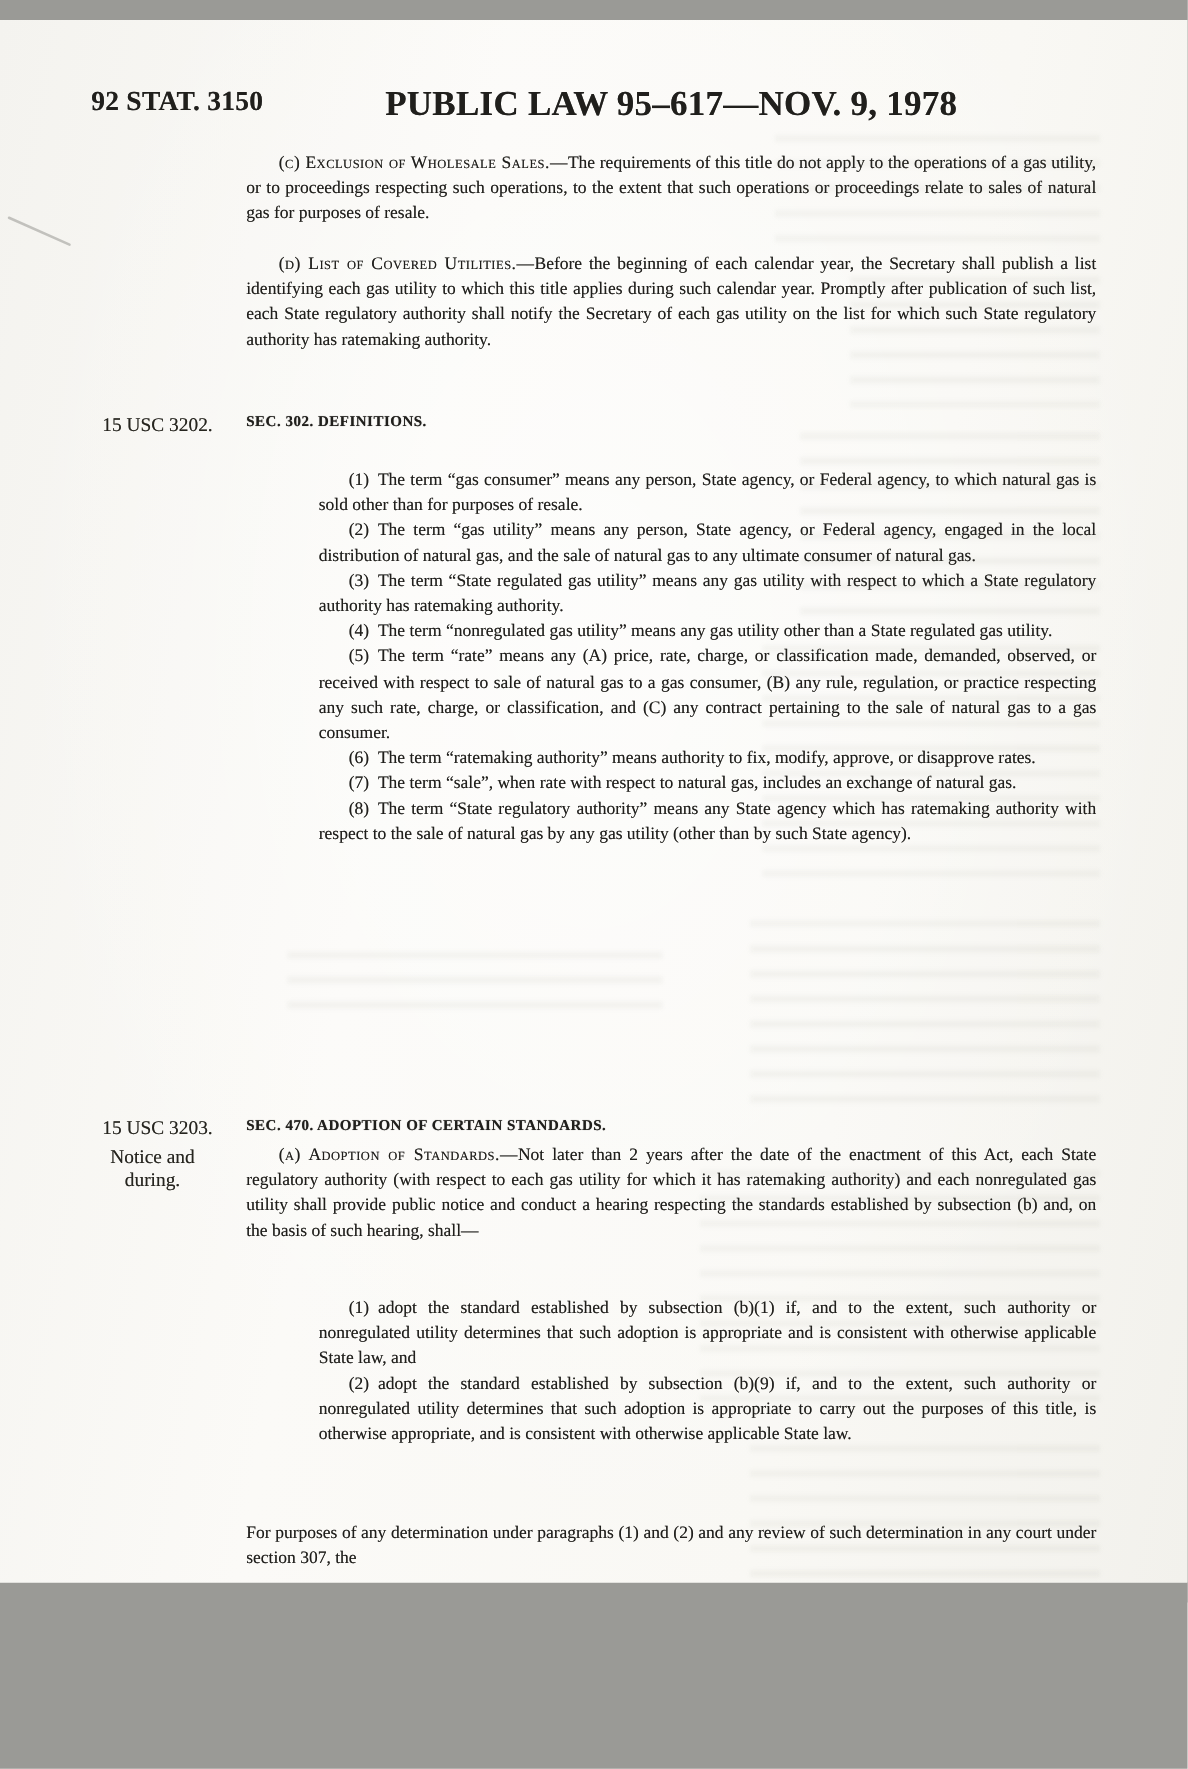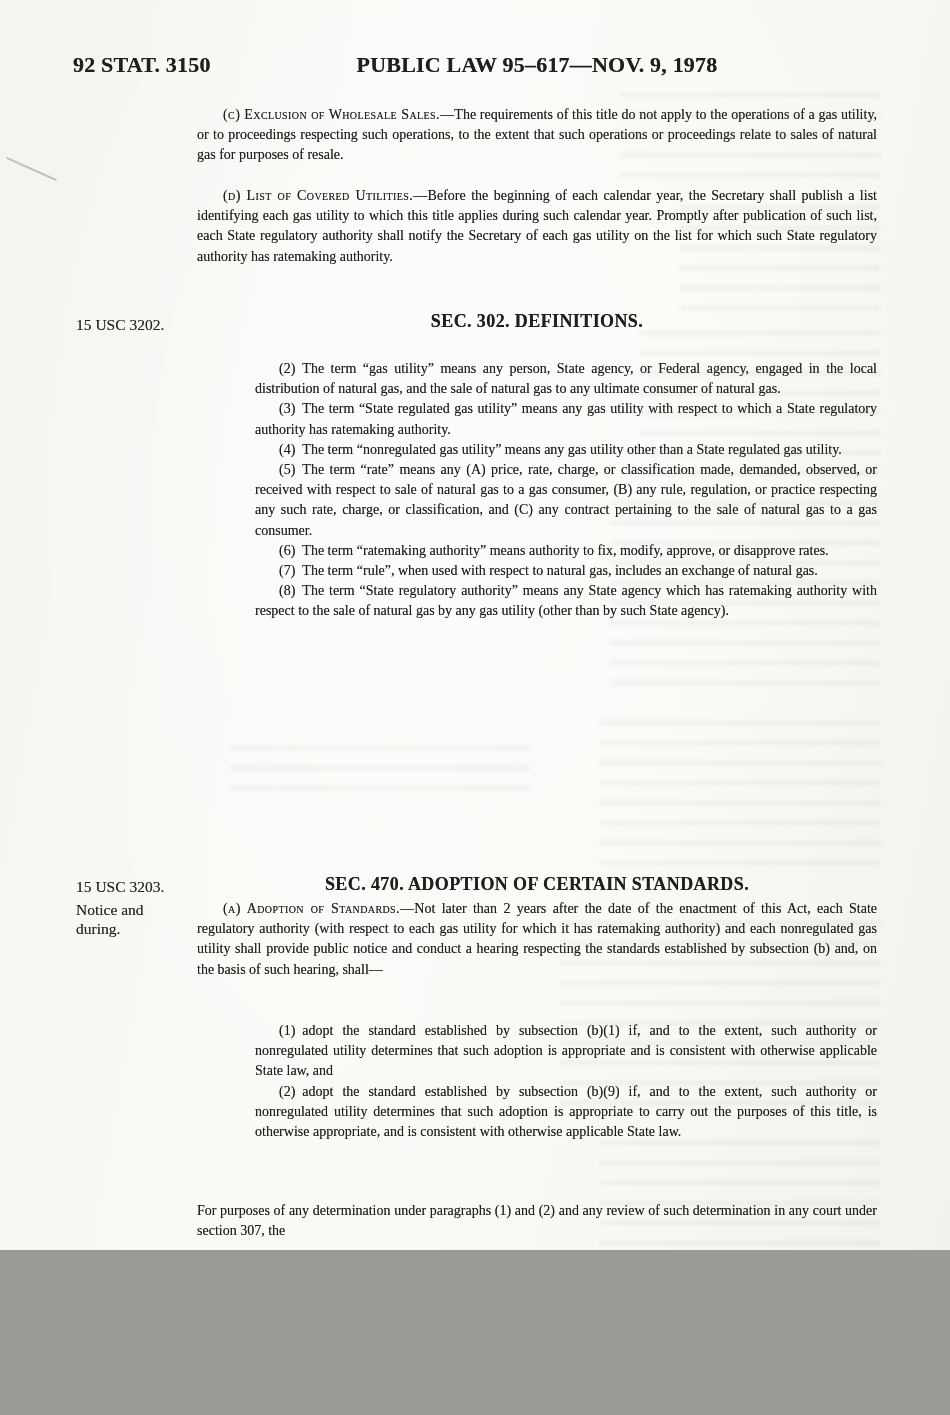--- a/index.html
+++ b/index.html
@@ -1,60 +1,61 @@
 <!DOCTYPE html>
 <html><head>
 <meta charset="utf-8">
 <style>
   html,body { margin:0; padding:0; background:#9a9a96; }
   .page {
     position:relative;
     width:950px; height:1250px;
-    margin:0 auto;
+    margin:16px auto;
     background:
       radial-gradient(ellipse at 50% 40%, rgba(255,255,255,0.6), rgba(255,255,255,0) 70%),
       linear-gradient(100deg, #f4f3ef 0%, #fbfaf7 35%, #f9f8f4 70%, #f2f1ec 100%);
     background-color:#faf9f6;
     overflow:hidden;
     font-family:"Liberation Serif", serif;
     color:#201f1c;
   }
   
   .stat-no {
     position:absolute; left:73px; top:52px;
     font-size:22px; font-weight:700; letter-spacing:0.2px;
     white-space:nowrap;
     text-shadow:0 0 0.5px rgba(32,31,28,0.7);
   }
   .law-title {
     position:absolute; left:197px; top:52px; width:680px;
     text-align:center;
-    font-size:22px; font-weight:700; letter-spacing:0.2px;
+    font-size:28px; font-weight:700; letter-spacing:0.2px;
     white-space:nowrap;
     text-shadow:0 0 0.5px rgba(32,31,28,0.7);
   }
   
   .mnote {
     position:absolute; left:76px; width:100px;
     font-size:15.5px; line-height:19px;
     color:#26251f;
     text-shadow:0 0 0.4px rgba(38,37,31,0.55);
+    text-align:center;
   }
   
   .chunk {
     position:absolute; left:197px; width:680px;
     font-size:14px; line-height:20.2px;
     text-align:justify;
     text-shadow:0 0 0.45px rgba(32,31,28,0.6);
   }
   .indent1 { text-indent:26px; }
   .sc { font-variant:small-caps; letter-spacing:0.4px; }
   .sec-heading {
-    font-size:18px; font-weight:700; letter-spacing:0.4px;
-    text-align:center; text-indent:0;
+    font-size:12px; font-weight:700; letter-spacing:0.4px;
+    text-align:left; text-indent:0;
     text-shadow:0 0 0.6px rgba(32,31,28,0.75);
   }
   .intro-line { text-align:left; text-indent:40px; }
   .law-item {
     margin-left:58px; text-indent:24px; text-align:justify;
   }
   .num { margin-right:7px; }
   .closing { text-indent:0; }
   
   .ghost {
@@ -86,26 +87,27 @@
   <div class="mnote" style="top:877px;">15 USC 3203.</div>
   <div class="mnote" style="top:900px; width:92px;">Notice and during.</div>
 
   <p class="chunk indent1" style="top:105px; margin:0;"><span class="sc">(c) Exclusion of Wholesale Sales.—</span><span>The requirements of this title do not apply to the operations of a gas utility, or to proceedings respecting such operations, to the extent that such operations or proceedings relate to sales of natural gas for purposes of resale.</span></p>
 
   <p class="chunk indent1" style="top:186px; margin:0;"><span class="sc">(d) List of Covered Utilities.—</span><span>Before the beginning of each calendar year, the Secretary shall publish a list identifying each gas utility to which this title applies during such calendar year. Promptly after publication of such list, each State regulatory authority shall notify the Secretary of each gas utility on the list for which such State regulatory authority has ratemaking authority.</span></p>
 
   <h2 class="chunk sec-heading" style="top:311px; margin:0;">SEC. 302. DEFINITIONS.</h2>
 
   <div class="chunk" style="top:359px;">
+    <div class="law-item"><span class="num">(1)</span><span>The term “gas consumer” means any person, State agency, or Federal agency, to which natural gas is sold other than for purposes of resale.</span></div>
     <div class="law-item"><span class="num">(2)</span><span>The term “gas utility” means any person, State agency, or Federal agency, engaged in the local distribution of natural gas, and the sale of natural gas to any ultimate consumer of natural gas.</span></div>
     <div class="law-item"><span class="num">(3)</span><span>The term “State regulated gas utility” means any gas utility with respect to which a State regulatory authority has ratemaking authority.</span></div>
     <div class="law-item"><span class="num">(4)</span><span>The term “nonregulated gas utility” means any gas utility other than a State regulated gas utility.</span></div>
     <div class="law-item"><span class="num">(5)</span><span>The term “rate” means any (A) price, rate, charge, or classification made, demanded, observed, or received with respect to sale of natural gas to a gas consumer, (B) any rule, regulation, or practice respecting any such rate, charge, or classification, and (C) any contract pertaining to the sale of natural gas to a gas consumer.</span></div>
     <div class="law-item"><span class="num">(6)</span><span>The term “ratemaking authority” means authority to fix, modify, approve, or disapprove rates.</span></div>
-    <div class="law-item"><span class="num">(7)</span><span>The term “rule”, when used with respect to natural gas, includes an exchange of natural gas.</span></div>
+    <div class="law-item"><span class="num">(7)</span><span>The term “sale”, when rate with respect to natural gas, includes an exchange of natural gas.</span></div>
     <div class="law-item"><span class="num">(8)</span><span>The term “State regulatory authority” means any State agency which has ratemaking authority with respect to the sale of natural gas by any gas utility (other than by such State agency).</span></div>
   </div>
 
   <h2 class="chunk sec-heading" style="top:874px; margin:0;">SEC. 470. ADOPTION OF CERTAIN STANDARDS.</h2>
 
   <p class="chunk indent1" style="top:899px; margin:0;"><span class="sc">(a) Adoption of Standards.—</span><span>Not later than 2 years after the date of the enactment of this Act, each State regulatory authority (with respect to each gas utility for which it has ratemaking authority) and each nonregulated gas utility shall provide public notice and conduct a hearing respecting the standards established by subsection (b) and, on the basis of such hearing, shall—</span></p>
 
   <div class="chunk" style="top:1021px;">
     <div class="law-item"><span class="num">(1)</span><span>adopt the standard established by subsection (b)(1) if, and to the extent, such authority or nonregulated utility determines that such adoption is appropriate and is consistent with otherwise applicable State law, and</span></div>
     <div class="law-item"><span class="num">(2)</span><span>adopt the standard established by subsection (b)(9) if, and to the extent, such authority or nonregulated utility determines that such adoption is appropriate to carry out the purposes of this title, is otherwise appropriate, and is consistent with otherwise applicable State law.</span></div>

